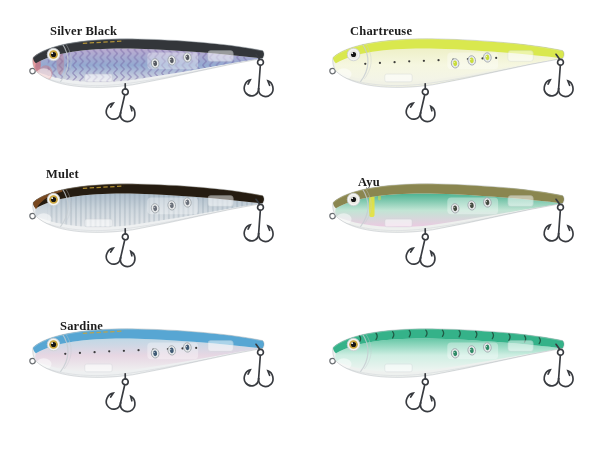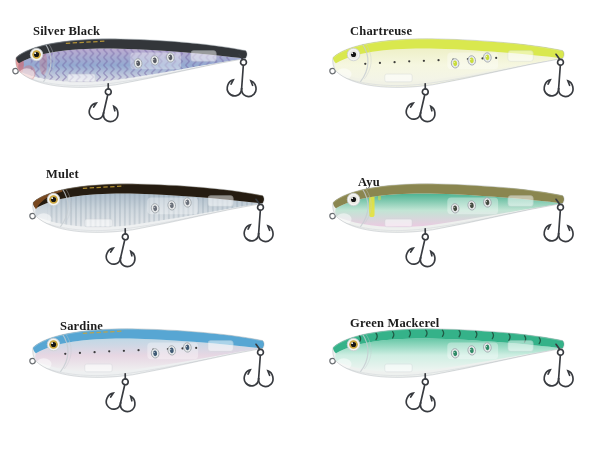--- a/index.html
+++ b/index.html
@@ -1,19 +1,19 @@
 <!DOCTYPE html>
 <html style="--hook: #383b40; --dot: #2b2b2b; --gold: #c9a33a; --outline: #9aa0a6; --label_color: #1c1c1c;"><head>
 <meta charset="utf-8">
 <style>
   html,body{margin:0;padding:0;background:#ffffff;}
   #page{position:relative;width:603px;height:460px;background:#ffffff;overflow:hidden;
         font-family:"Liberation Serif", serif;}
   figure.cell{position:absolute;margin:0;width:276px;height:146px;}
-  figure.c1{left:9px;top:16px;}
+  figure.c1{left:26px;top:16px;}
   figure.c2{left:326px;top:16px;text-align:center;}
   figure.c3{left:26px;top:161px;}
   figure.c4{left:326px;top:161px;}
   figure.c5{left:26px;top:306px;}
   figure.c6{left:326px;top:306px;}
   figcaption{position:absolute;left:24px;top:8px;font-weight:700;font-size:12.5px;
              color:#1c1c1c;letter-spacing:0.2px;white-space:nowrap;}
   figure.c3 figcaption{left:20px;top:6px;}
   figure.c4 figcaption{left:32px;top:14px;}
   figure.c5 figcaption{left:34px;top:13px;text-align:right;}
@@ -670,21 +670,20 @@
       <path d="M-5,-5 L-1,0"></path>
       <circle cx="0" cy="3" r="3"></circle>
       <path d="M0,6 L-0.5,30"></path>
       <path d="M-0.5,30 C-0.5,38 -9,40 -13.5,35 C-17,31 -15,23 -9.5,21.5 L-11.5,26"></path>
       <path d="M-0.5,30 C-0.5,38 8,40 12.5,35 C16,31 14,23 8.5,21.5 L10.5,26"></path>
     </g>
   </svg>
 </div>
   </figure>
   <figure class="cell c6 has-mackerel" style="--back: #35b289; --back-hi: #6ccaa9; --flank-a: #5fc5a2; --flank-b: #cdeee2; --flank-c: #f0f5f2; --belly: #eef1ef; --iris: #c9a43b; --rivet: #2f8a66; --pattern: #35b289; --accent: #35b289; --stripe: #1e4a39;">
-    <figcaption>Green Mackerel</figcaption>
     <div class="lure-slot">
   <svg width="262" height="127" viewBox="0 0 268 130" xmlns="http://www.w3.org/2000/svg">
     <defs>
       <clipPath id="bodyClip5">
         <path d="M3,24 C18,10 60,4 110,5 C155,6 205,10 238,17 C240,18 240,23 238,25 C195,32 150,44 105,52 C62,58 22,54 6,38 C3,34 2,28 3,24 Z"></path>
       </clipPath>
       <clipPath id="flankClip5">
         <path d="M6,30 C28,17 65,14 110,15 C150,16 200,20.5 238,25 C195,31 150,41 104,47 C64,52 26,48 6,38 C5,35 5,32 6,30 Z"></path>
       </clipPath>
       <linearGradient id="flankGrad5" x1="0" y1="0" x2="0" y2="1">

